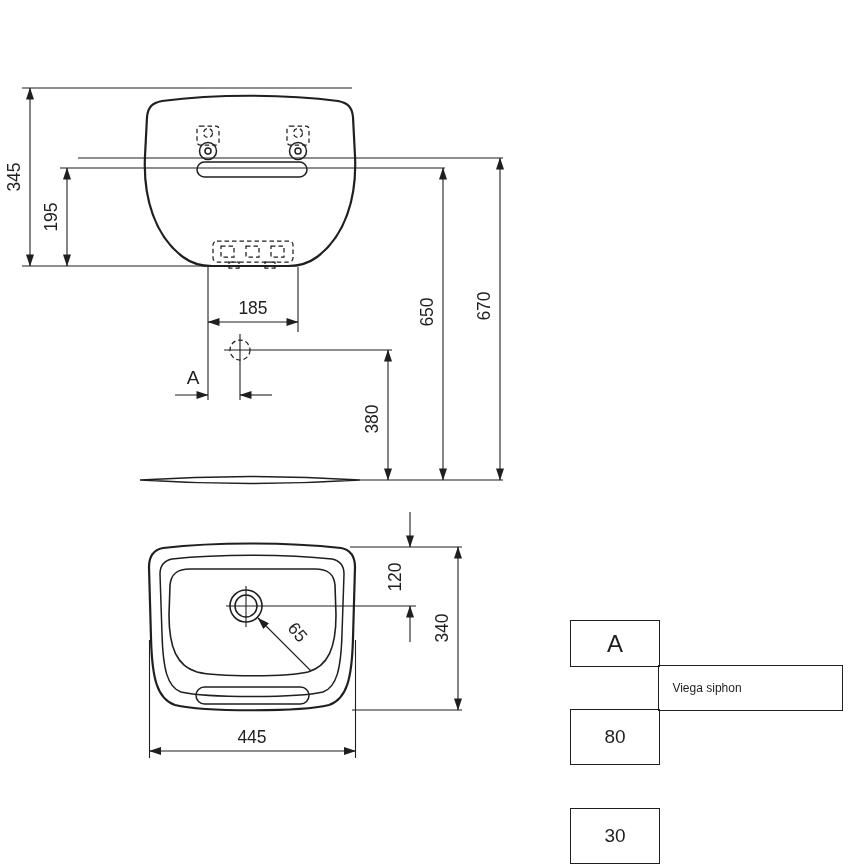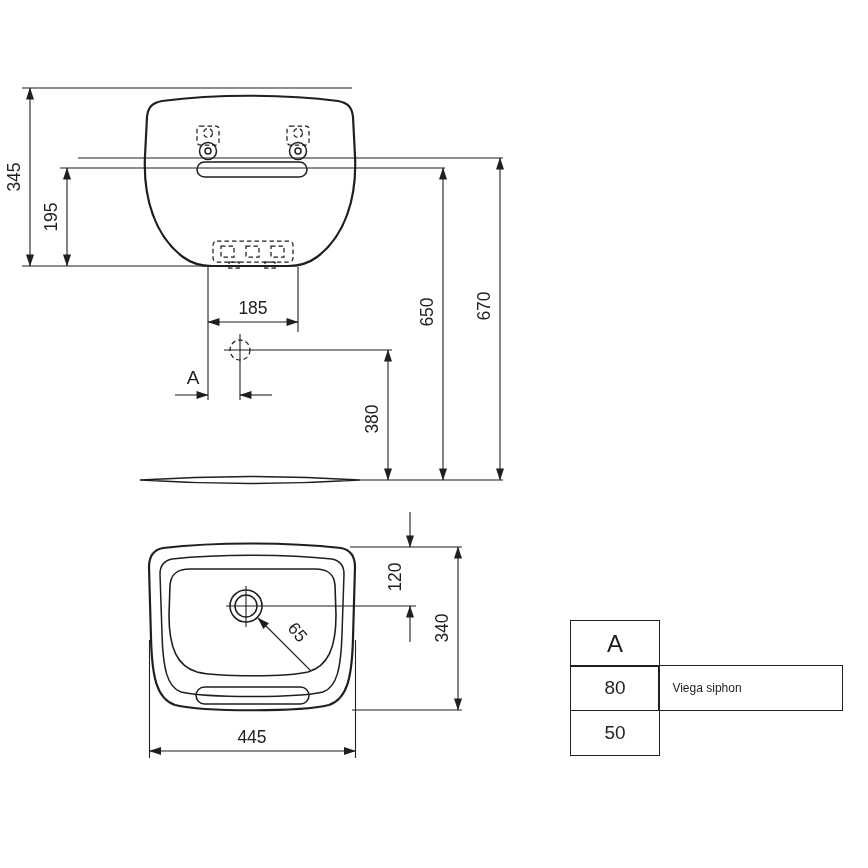--- a/index.html
+++ b/index.html
@@ -11,22 +11,22 @@
   svg .med{stroke-width:1.5;}
   svg .bowl{stroke-width:1.6;}
   svg .thin{stroke-width:1.1;}
   svg .dash{stroke-width:1.25;stroke-dasharray:4.5 3;}
 
   .siphon-table{position:absolute;left:570px;top:620px;}
   .siphon-table *{box-sizing:border-box;}
   .sheader{width:90px;height:47px;border:1.6px solid #1f1f1f;display:flex;align-items:center;
            justify-content:center;font-size:24px;}
   .srow{display:flex;margin-top:-1.6px;}
-  .scell-val{width:90px;height:46px;border:1.6px solid #1f1f1f;display:flex;align-items:center;
-             justify-content:center;font-size:19px;}
+  .scell-val{width:90px;height:56px;border:1.6px solid #1f1f1f;display:flex;align-items:center;
+             justify-content:center;font-size:19px;margin-top:44px;}
   .scell-label{width:185px;height:46px;border:1.6px solid #1f1f1f;margin-left:-1.6px;display:flex;
                align-items:center;padding-left:13px;font-size:12px;}
 </style>
 </head>
 <body>
 
 <div class="canvas">
 
 <svg width="868" height="868" viewBox="0 0 868 868">
   <defs>
@@ -170,17 +170,17 @@
 </svg>
 
 
 <div class="siphon-table">
   <div class="sheader">A</div>
   <div class="srow">
     <div class="scell-val">80</div>
     <div class="scell-label">Viega siphon</div>
   </div>
   <div class="srow">
-    <div class="scell-val">50</div>
+    <div class="scell-val">30</div>
   </div>
 </div>
 
 </div>
 
 </body></html>

